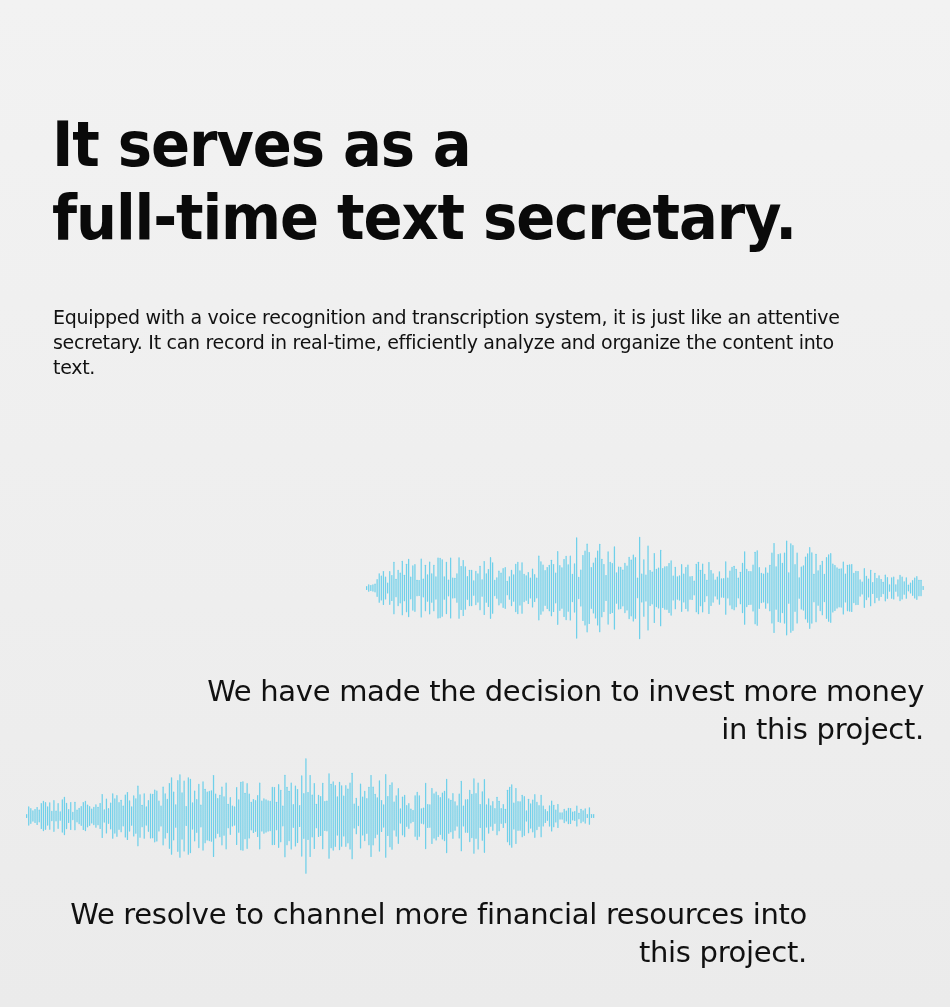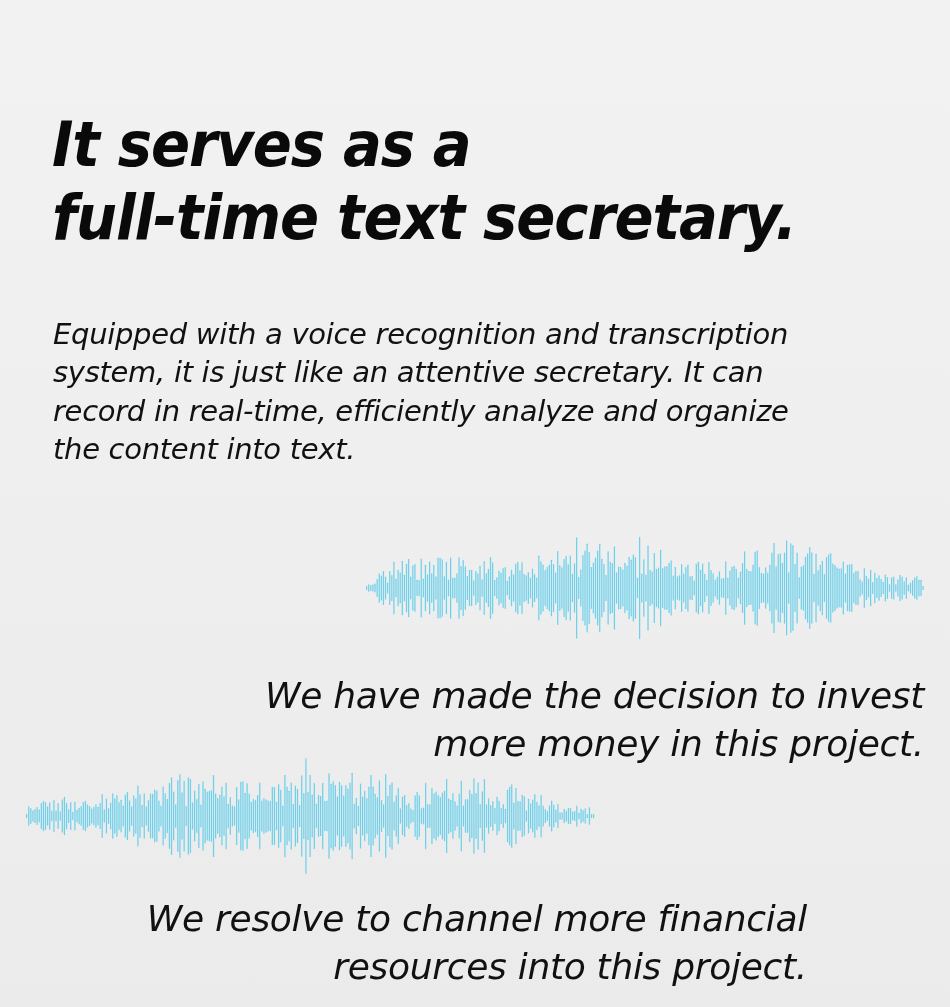--- a/index.html
+++ b/index.html
@@ -12,21 +12,20 @@
     background: #f0f0f0;
     font-family: "Liberation Sans", sans-serif;
     overflow: hidden;
     position: relative;
   }
   .page {
     position: relative;
     width: 950px;
     height: 1007px;
     background: linear-gradient(180deg, #f2f2f2 0%, #eeeeee 60%, #ebebeb 100%);
-    font-style: italic;
   }
 
   
   .headline {
     position: absolute;
     left: 52px;
     top: 108px;
     width: 860px;
   }
   .headline .line {
@@ -41,21 +40,21 @@
     white-space: nowrap;
   }
 
   
   .lede {
     position: absolute;
     left: 53px;
     top: 286px;
     width: 790px;
     font-family: "DejaVu Sans", sans-serif;
-    font-size: 29px;
+    font-size: 19px;
     line-height: 1.32;
     color: #111111;
     letter-spacing: -0.3px;
   }
 
   
   .wave {
     position: absolute;
   }
   .wave svg {
@@ -68,21 +67,21 @@
   }
   .wave-bottom {
     left: 26px;
     top: 756px;
   }
 
   
   .caption {
     position: absolute;
     font-family: "DejaVu Sans", sans-serif;
-    font-size: 36px;
+    font-size: 29px;
     line-height: 1.32;
     color: #111111;
     letter-spacing: -0.3px;
   }
   .caption-top {
     left: 200px;
     top: 672px;
     width: 724px;
     text-align: right;
   }

